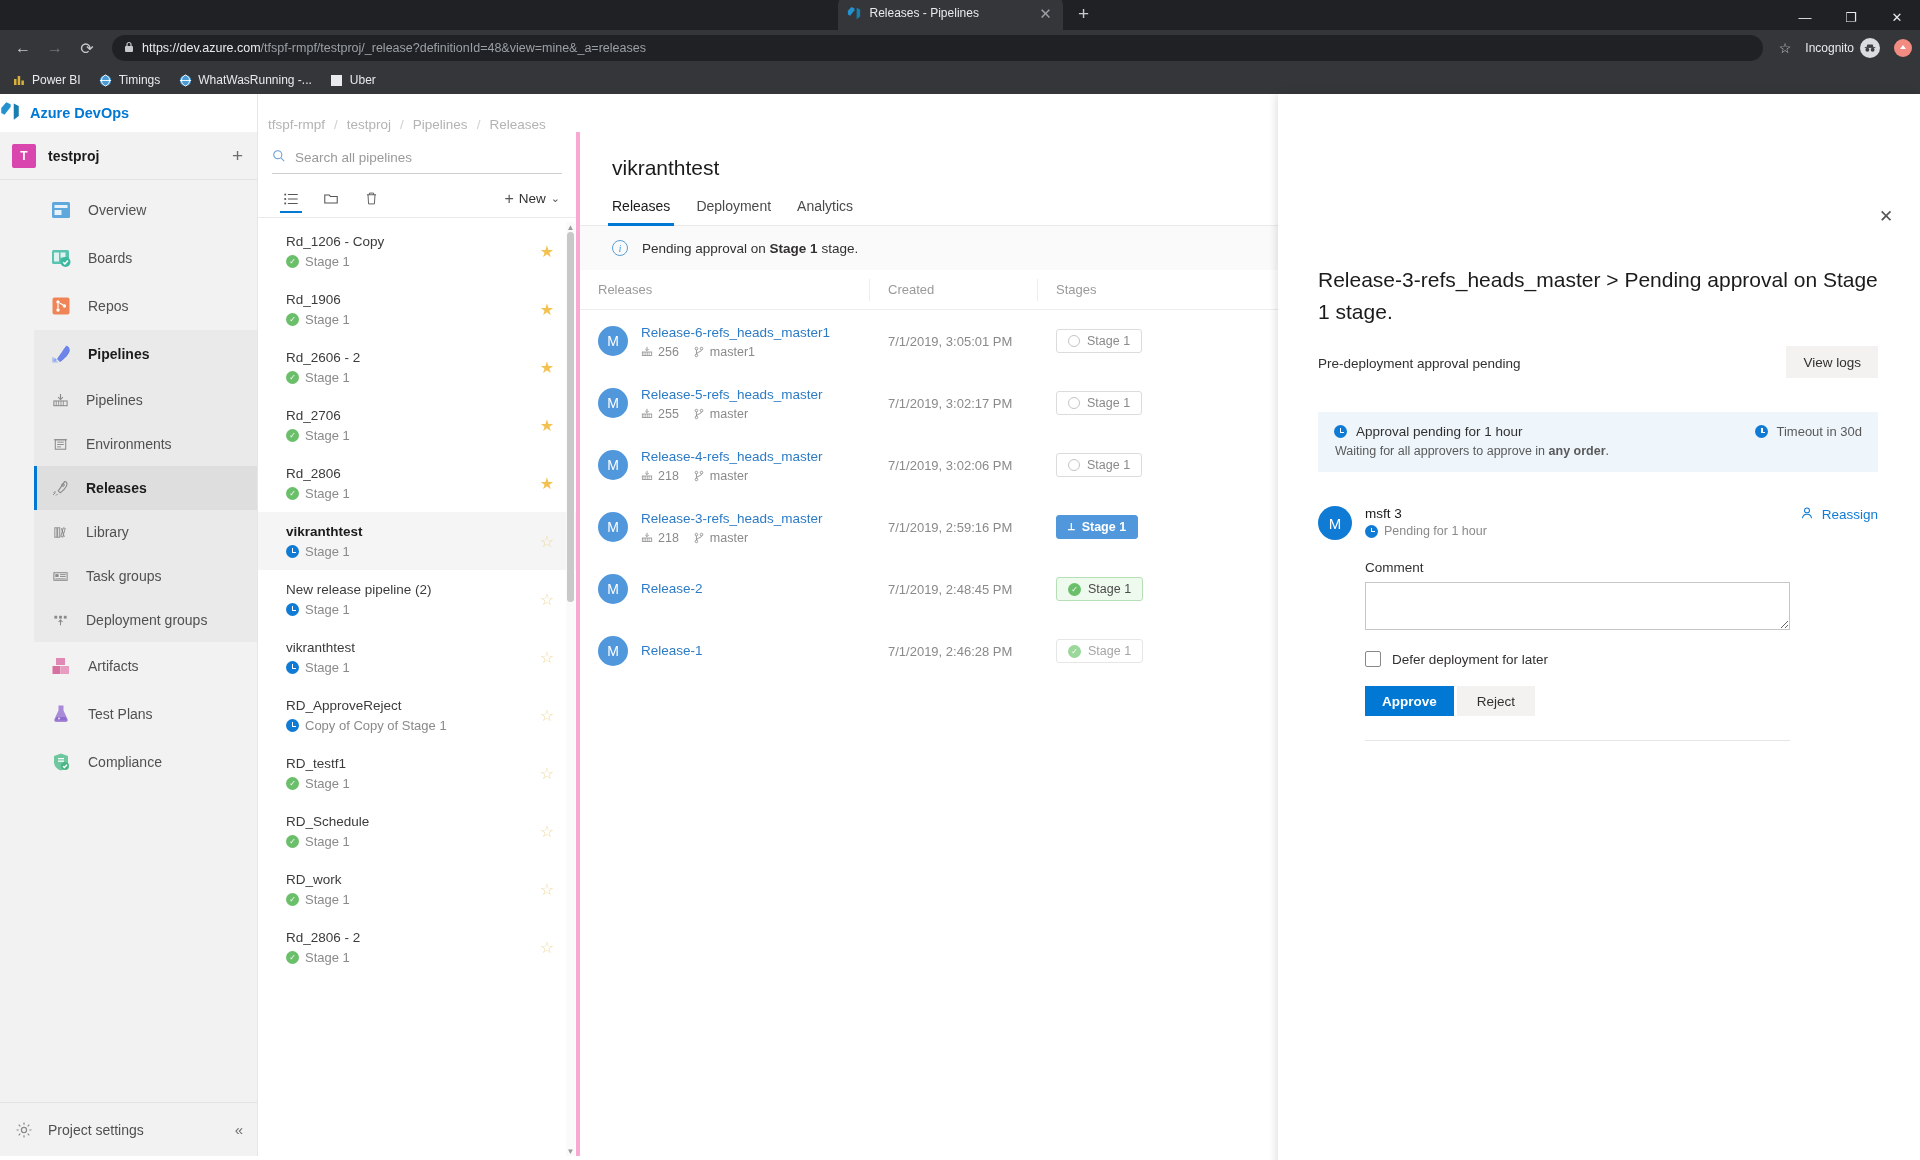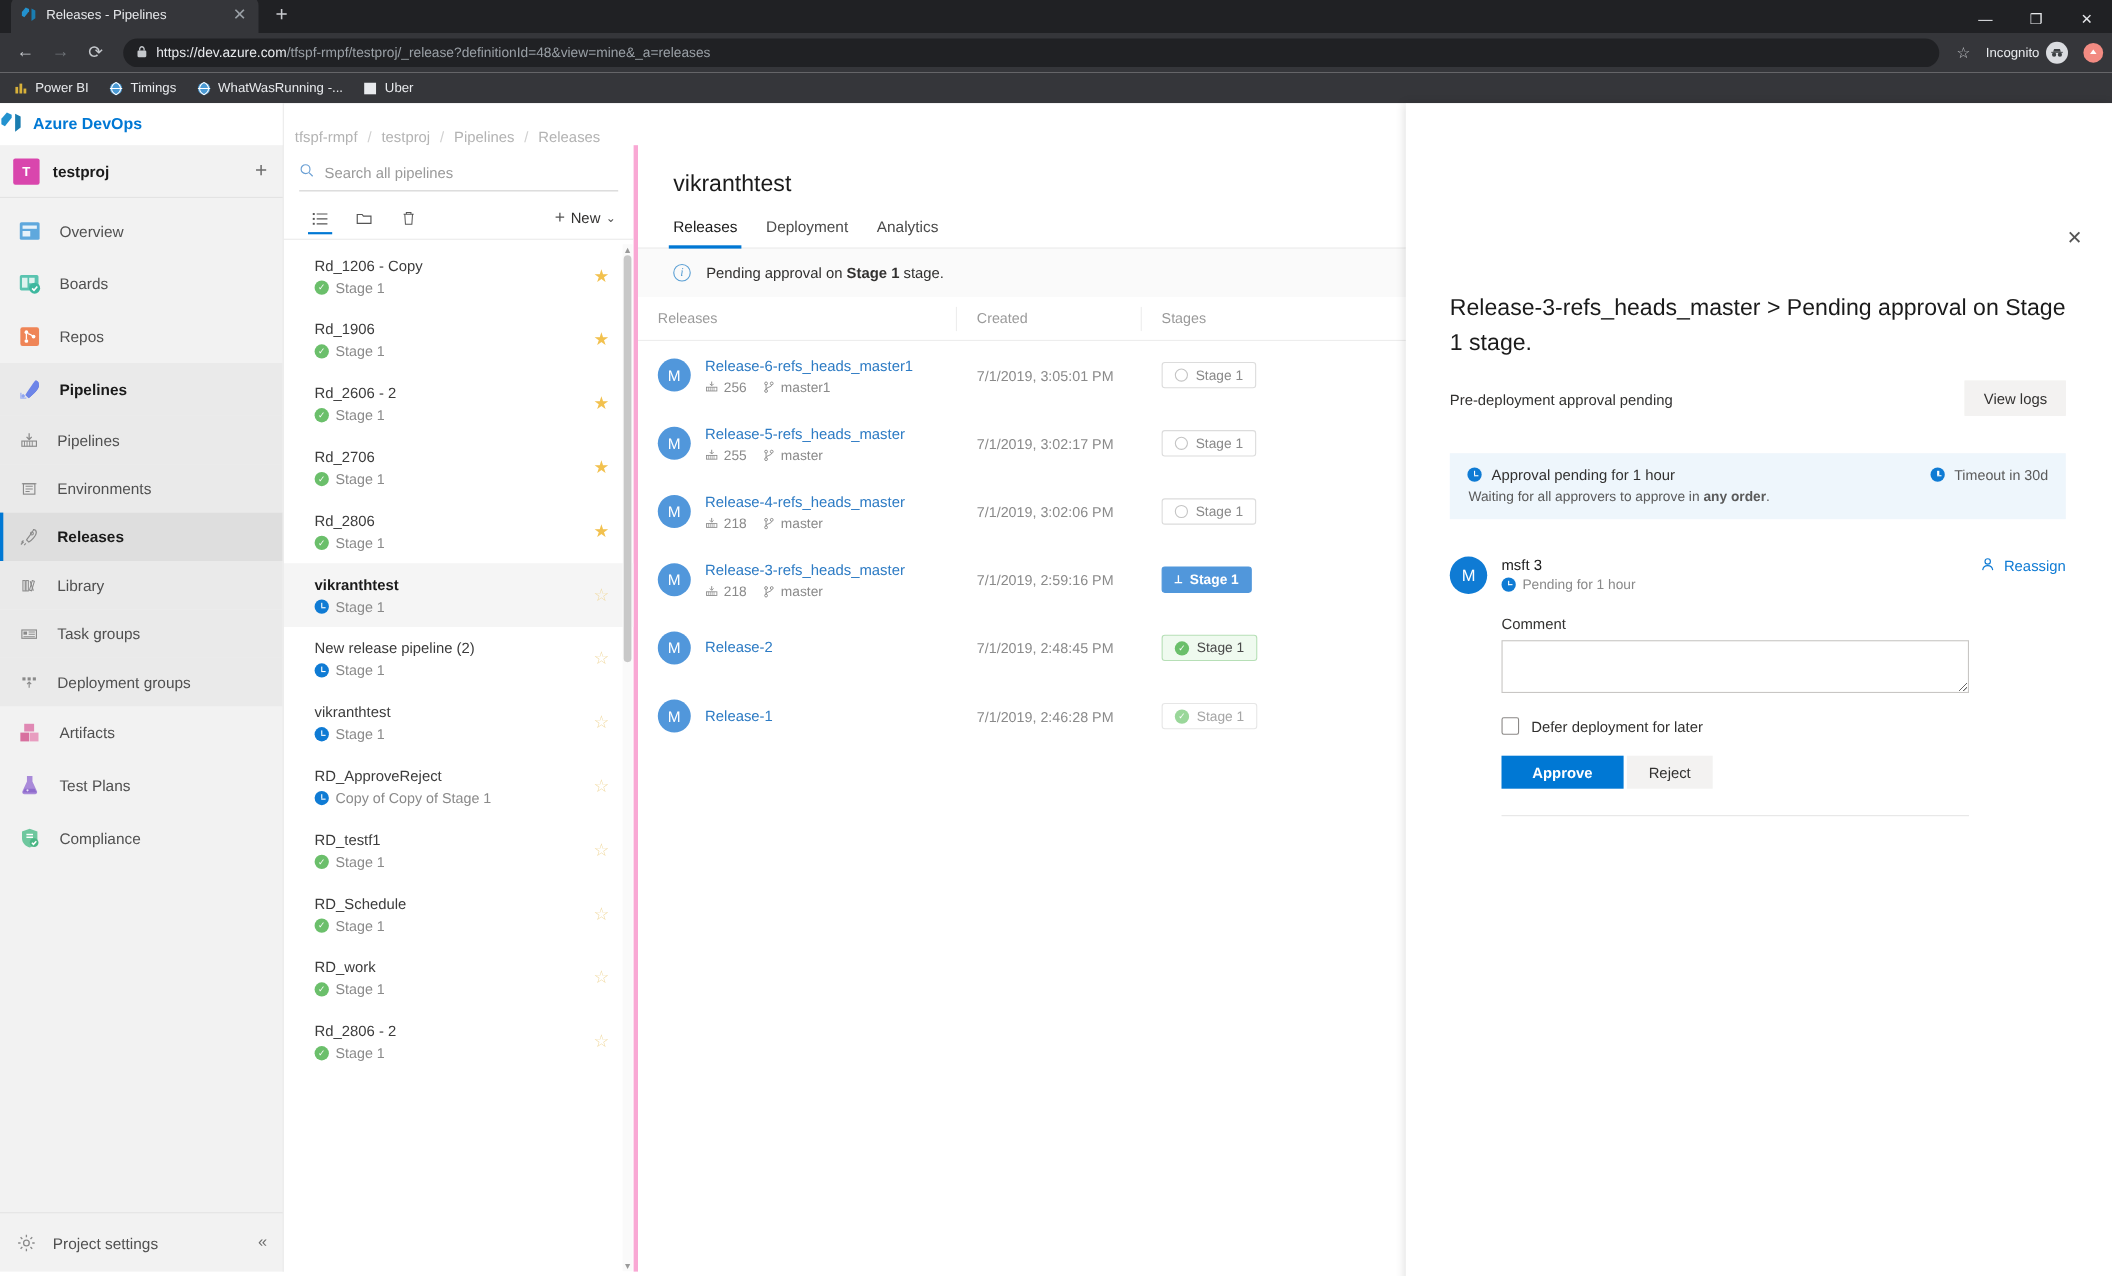--- a/index.html
+++ b/index.html
@@ -6,21 +6,21 @@
   html, body {
     width: 1920px; height: 1160px;
     font-family: "Liberation Sans", sans-serif;
     background: #ffffff;
     overflow: hidden;
   }
 
   
   .browser-titlebar {
     height: 30px; background: #202124;
-    display: flex; align-items: flex-end; position: relative;
+    display: flex; align-items: flex-end; position: relative; justify-content: center;
   }
   .tab {
     margin-left: 10px; height: 34px; width: 225px;
     background: #35363a; border-radius: 9px 9px 0 0;
     display: flex; align-items: center; padding: 0 8px; gap: 8px;
   }
   .tab-favicon {
     width: 16px; height: 16px; flex: 0 0 16px;
     display: flex; align-items: center; justify-content: center;
   }
@@ -103,21 +103,21 @@
     height: 48px; display: flex; align-items: center; padding: 0 14px 0 12px;
     gap: 12px; cursor: pointer; border-bottom: 1px solid #e3e3e3;
   }
   .proj-tile {
     width: 24px; height: 24px; background: #d946ad; border-radius: 2px;
     color: #fff; font-size: 12px; font-weight: bold;
     display: flex; align-items: center; justify-content: center;
   }
   .proj-name { font-size: 14px; color: #1b1b1b; font-weight: bold; flex: 1; }
   .proj-add { color: #6e6e6e; font-size: 19px; line-height: 1; }
-  .vnav-items { flex: 1; padding-top: 6px; overflow: hidden; }
+  .vnav-items { flex: 1; padding-top: 6px; overflow: hidden; margin-left: 34px; }
   .vnav-item {
     height: 48px; display: flex; align-items: center; gap: 14px;
     padding-left: 14px; cursor: pointer; font-size: 14px; color: #505050;
     position: relative;
   }
   .vnav-item.group-open { background: #eaeaea; }
   .vnav-item.sub { height: 44px; padding-left: 16px; gap: 16px; background:#eaeaea;}
   .vnav-item.bold { font-weight: bold; color: #1b1b1b; }
   .vnav-item.active { background: #dedede; }
   .vnav-item.active::before {
@@ -352,21 +352,21 @@
     margin: 17px 0 0 47px; display: flex; align-items: center; gap: 11px;
     font-size: 13.5px; color: #323130; cursor: pointer;
   }
   .checkbox {
     width: 16px; height: 16px; border: 1.3px solid #8a8886; border-radius: 2px;
     background: #fff; flex: 0 0 16px;
   }
   .action-row { margin: 19px 0 0 47px; display: flex; gap: 3px; }
   .btn-approve {
     background: #0078d4; color: #fff; border: none; height: 30px;
-    padding: 0 28px; font-size: 13.5px; font-weight: bold; cursor: pointer;
+    padding: 0 17px; font-size: 13.5px; font-weight: bold; cursor: pointer;
     font-family: "Liberation Sans", sans-serif;
   }
   .btn-reject {
     background: #f3f2f1; color: #323130; border: none; height: 30px;
     padding: 0 20px; font-size: 13.5px; cursor: pointer;
     font-family: "Liberation Sans", sans-serif;
   }
   .panel-divider {
     margin: 24px 0 0 47px; width: 425px; height: 1px; background: #e6e6e6;
   }

